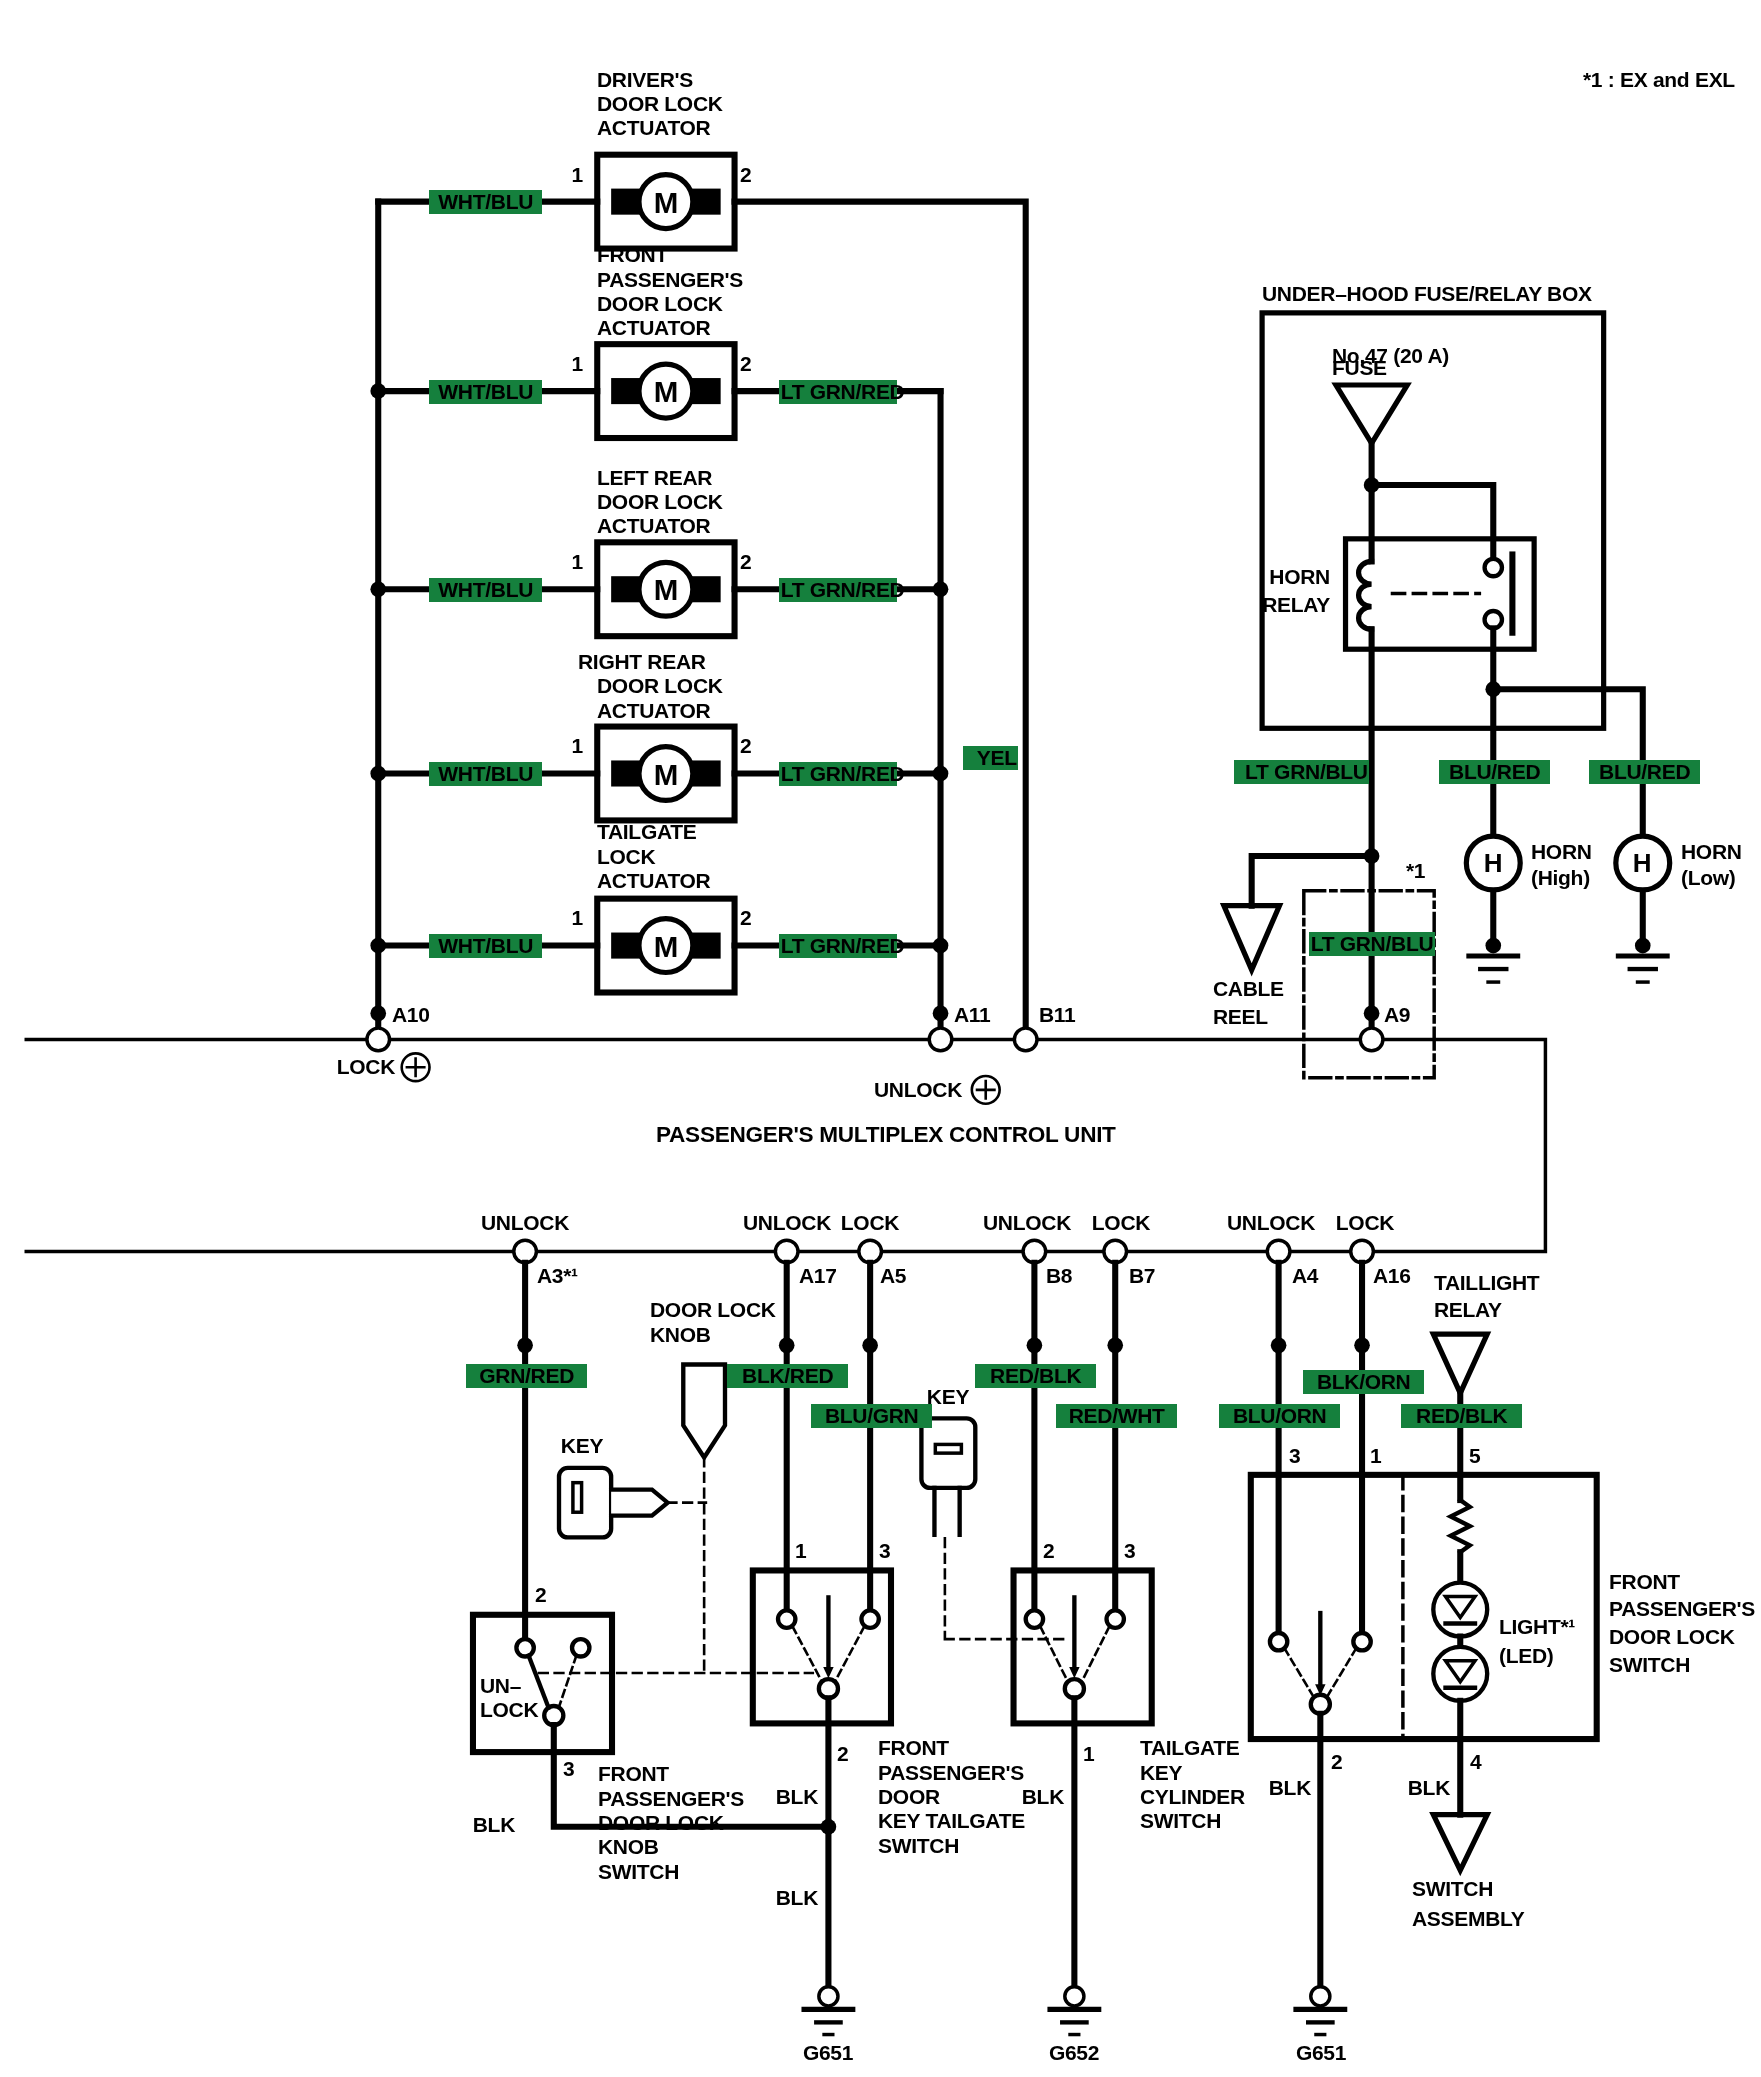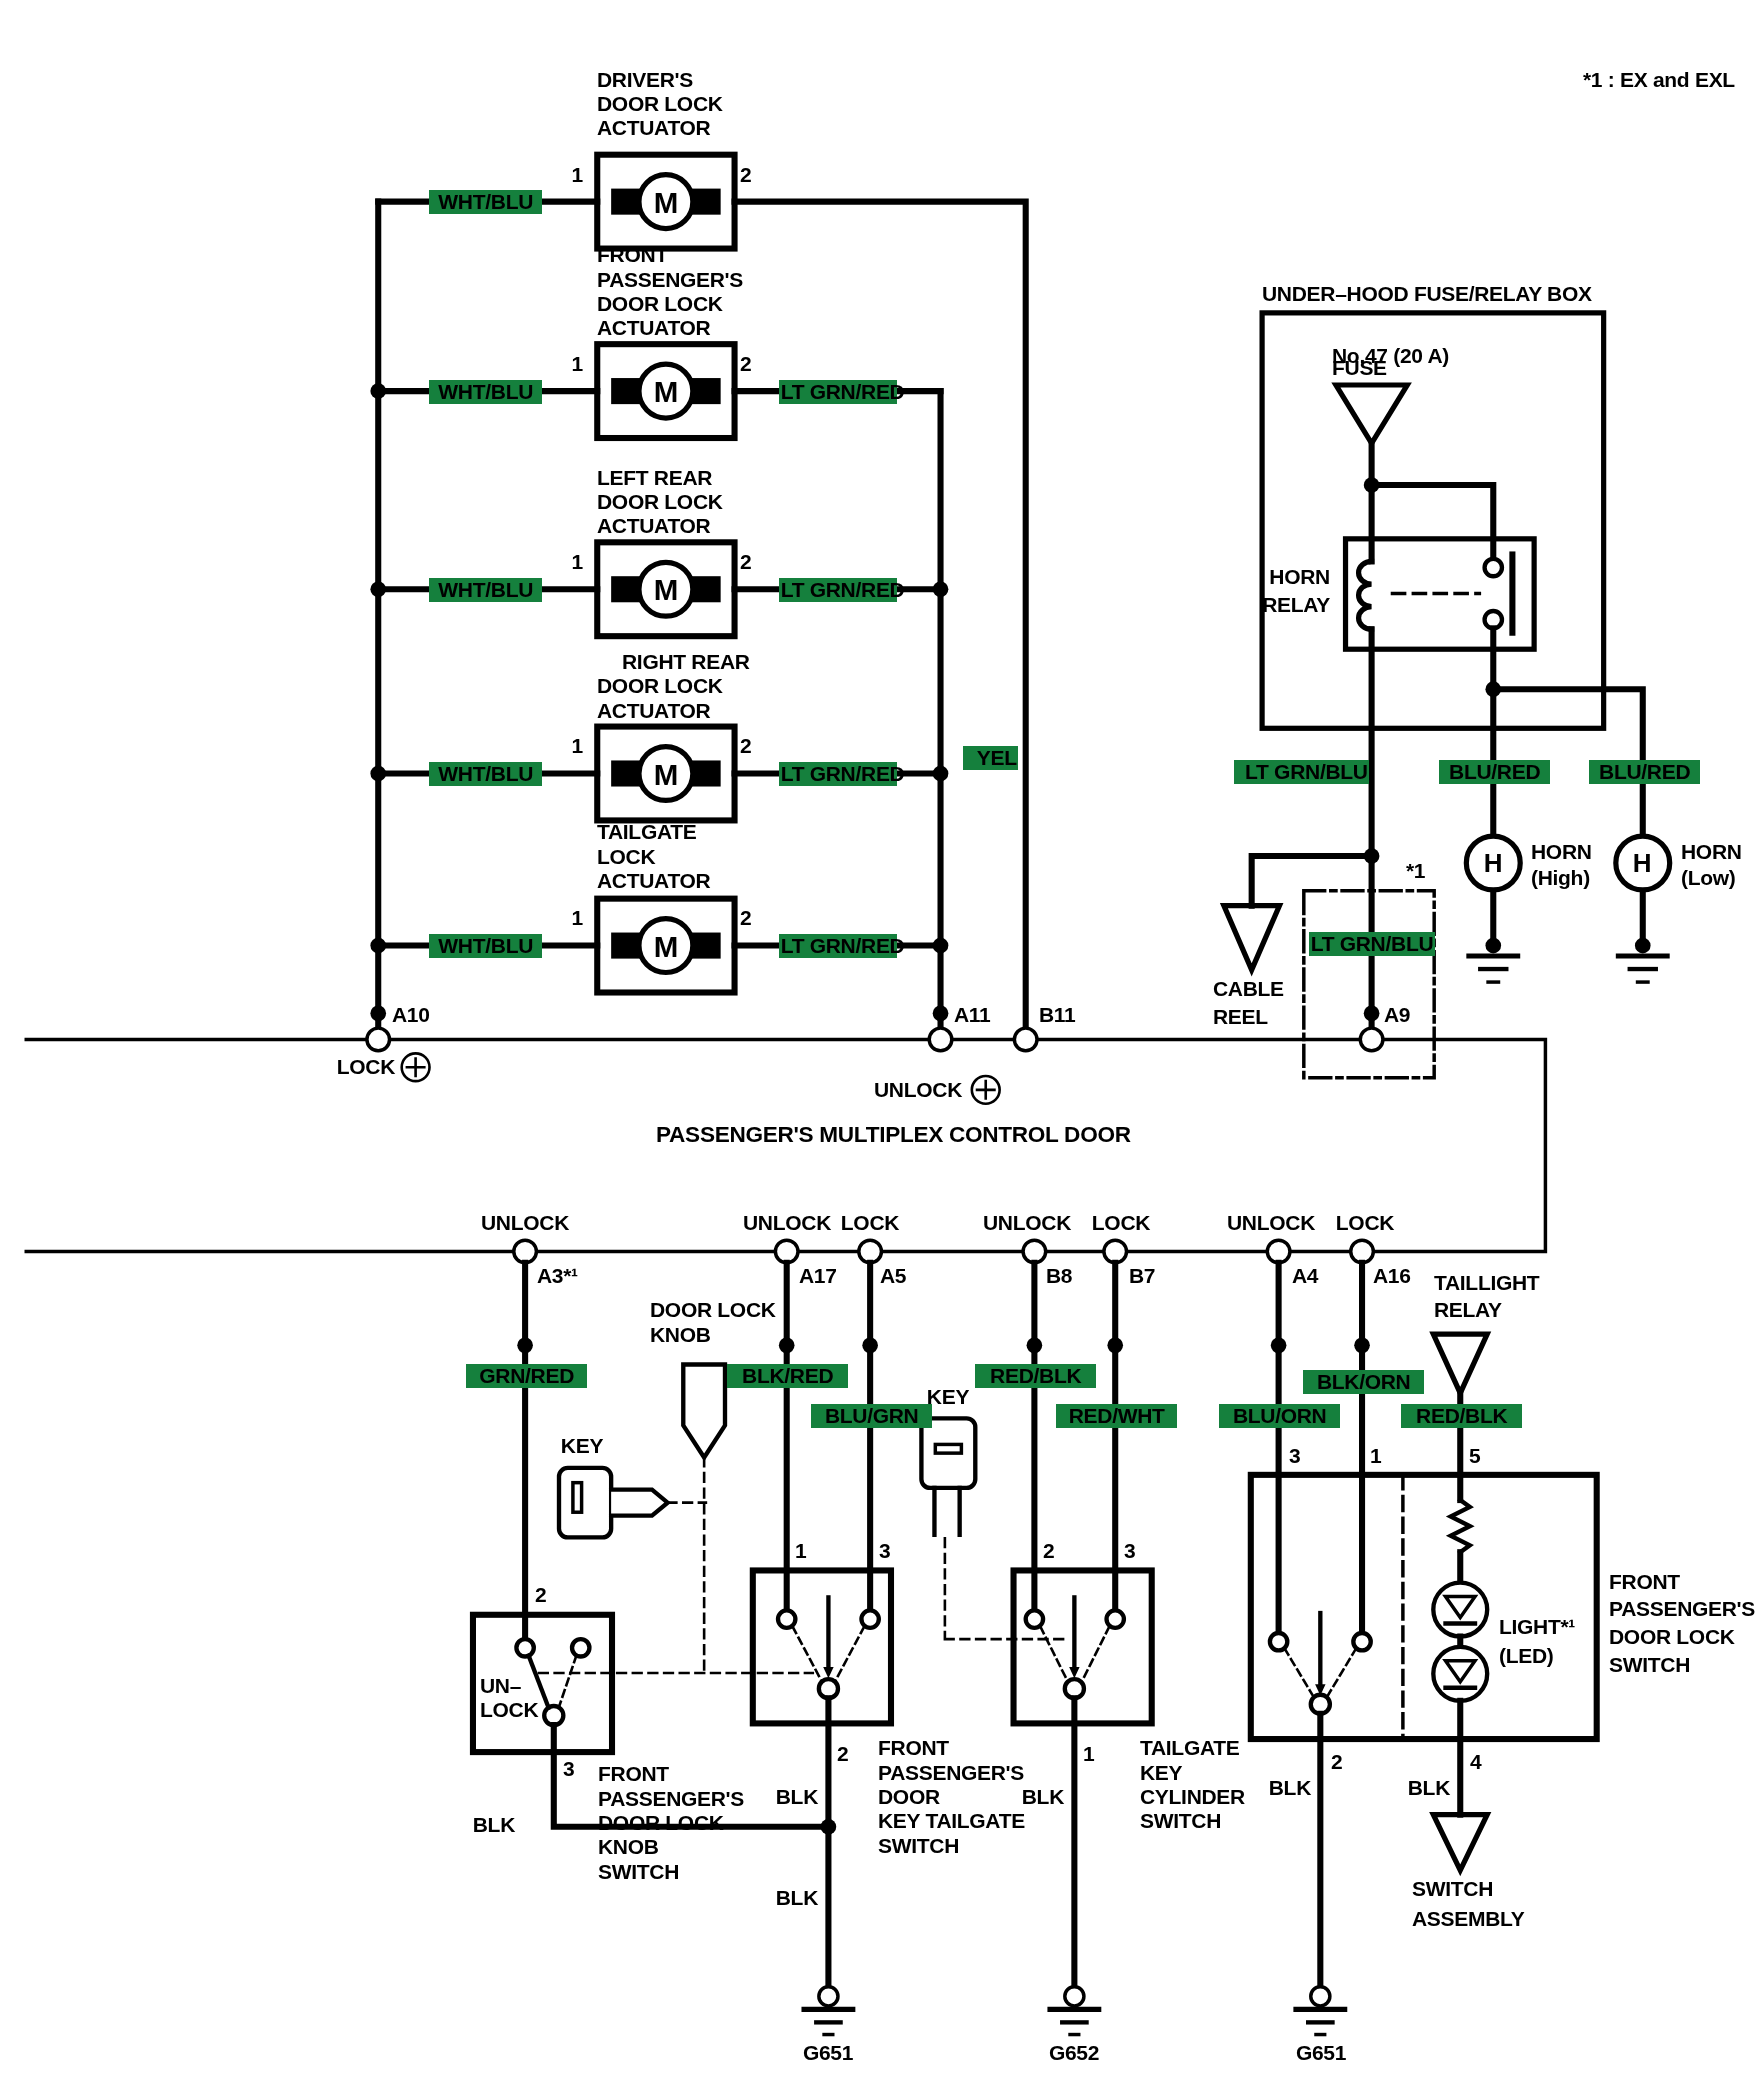--- a/index.html
+++ b/index.html
@@ -267,21 +267,21 @@
 <div class="t" style="left:597px;top:68px">DRIVER'S</div>
 <div class="t" style="left:597px;top:92px">DOOR LOCK</div>
 <div class="t" style="left:597px;top:116px">ACTUATOR</div>
 <div class="t" style="left:597px;top:243px">FRONT</div>
 <div class="t" style="left:597px;top:268px">PASSENGER'S</div>
 <div class="t" style="left:597px;top:292px">DOOR LOCK</div>
 <div class="t" style="left:597px;top:316px">ACTUATOR</div>
 <div class="t" style="left:597px;top:466px">LEFT REAR</div>
 <div class="t" style="left:597px;top:490px">DOOR LOCK</div>
 <div class="t" style="left:597px;top:514px">ACTUATOR</div>
-<div class="t" style="left:622px;top:650px">RIGHT REAR</div>
+<div class="t" style="left:578px;top:650px">RIGHT REAR</div>
 <div class="t" style="left:597px;top:674px">DOOR LOCK</div>
 <div class="t" style="left:597px;top:699px">ACTUATOR</div>
 <div class="t" style="left:597px;top:820px">TAILGATE</div>
 <div class="t" style="left:597px;top:845px">LOCK</div>
 <div class="t" style="left:597px;top:869px">ACTUATOR</div>
 
 <div class="t big c" style="left:640px;top:188px;width:52px">M</div>
 <div class="t big c" style="left:640px;top:377px;width:52px">M</div>
 <div class="t big c" style="left:640px;top:575px;width:52px">M</div>
 <div class="t big c" style="left:640px;top:760px;width:52px">M</div>
@@ -330,21 +330,21 @@
 <div class="t" style="left:1213px;top:1005px">REEL</div>
 <div class="t" style="left:1406px;top:859px">*1</div>
 <div class="t bg" style="left:1309px;top:932px">LT GRN/BLU</div>
 
 <div class="t" style="left:392px;top:1003px">A10</div>
 <div class="t" style="left:954px;top:1003px">A11</div>
 <div class="t" style="left:1039px;top:1003px">B11</div>
 <div class="t" style="left:1384px;top:1003px">A9</div>
 <div class="t r" style="left:322px;top:1055px;width:73px">LOCK</div>
 <div class="t r" style="left:859px;top:1078px;width:103px">UNLOCK</div>
-<div class="t" style="left:656px;top:1123px;font-size:22.6px">PASSENGER'S MULTIPLEX CONTROL DOOR</div>
+<div class="t" style="left:656px;top:1123px;font-size:22.6px">PASSENGER'S MULTIPLEX CONTROL UNIT</div>
 
 <div class="t c" style="left:464px;top:1211px;width:122px">UNLOCK</div>
 <div class="t c" style="left:726px;top:1211px;width:122px">UNLOCK</div>
 <div class="t c" style="left:818px;top:1211px;width:104px">LOCK</div>
 <div class="t c" style="left:980px;top:1211px;width:94px">UNLOCK</div>
 <div class="t c" style="left:1081px;top:1211px;width:80px">LOCK</div>
 <div class="t c" style="left:1224px;top:1211px;width:94px">UNLOCK</div>
 <div class="t c" style="left:1325px;top:1211px;width:80px">LOCK</div>
 
 <div class="t" style="left:537px;top:1264px">A3*¹</div>

